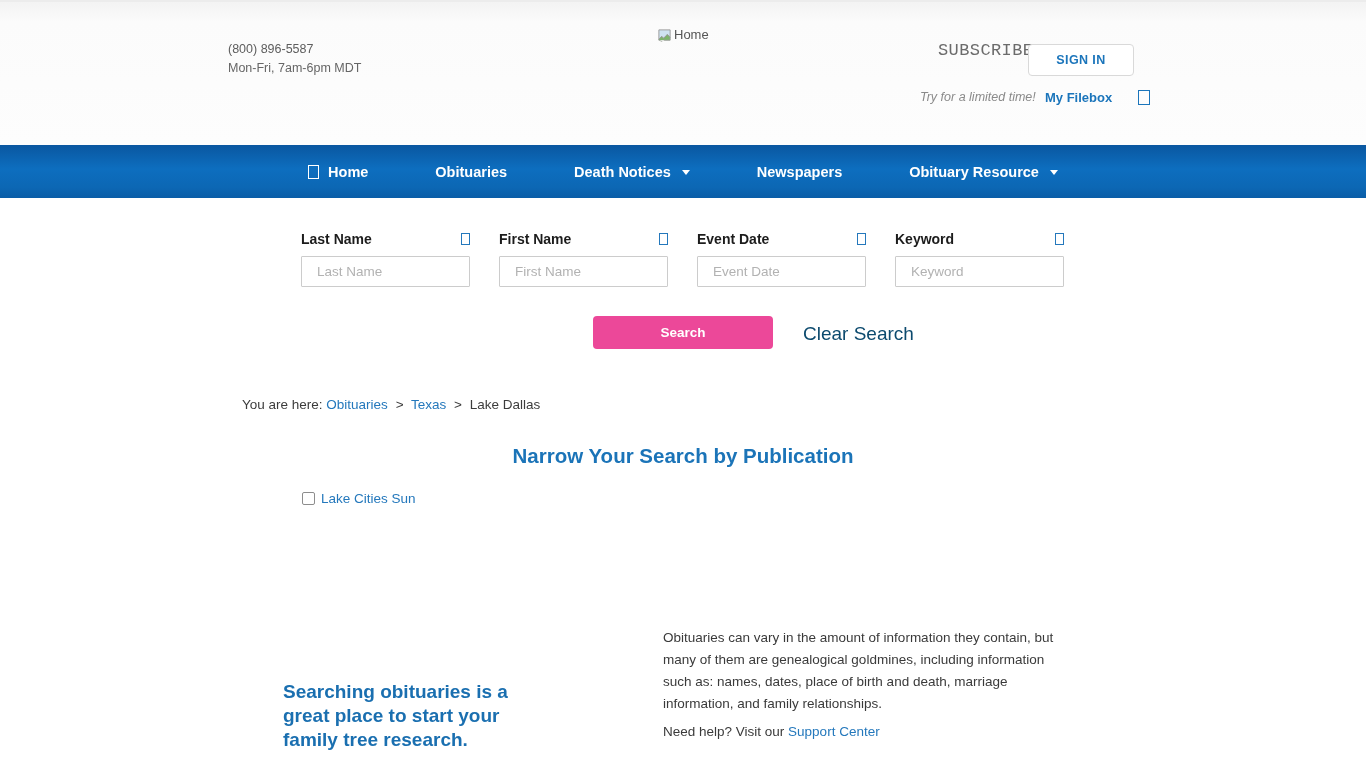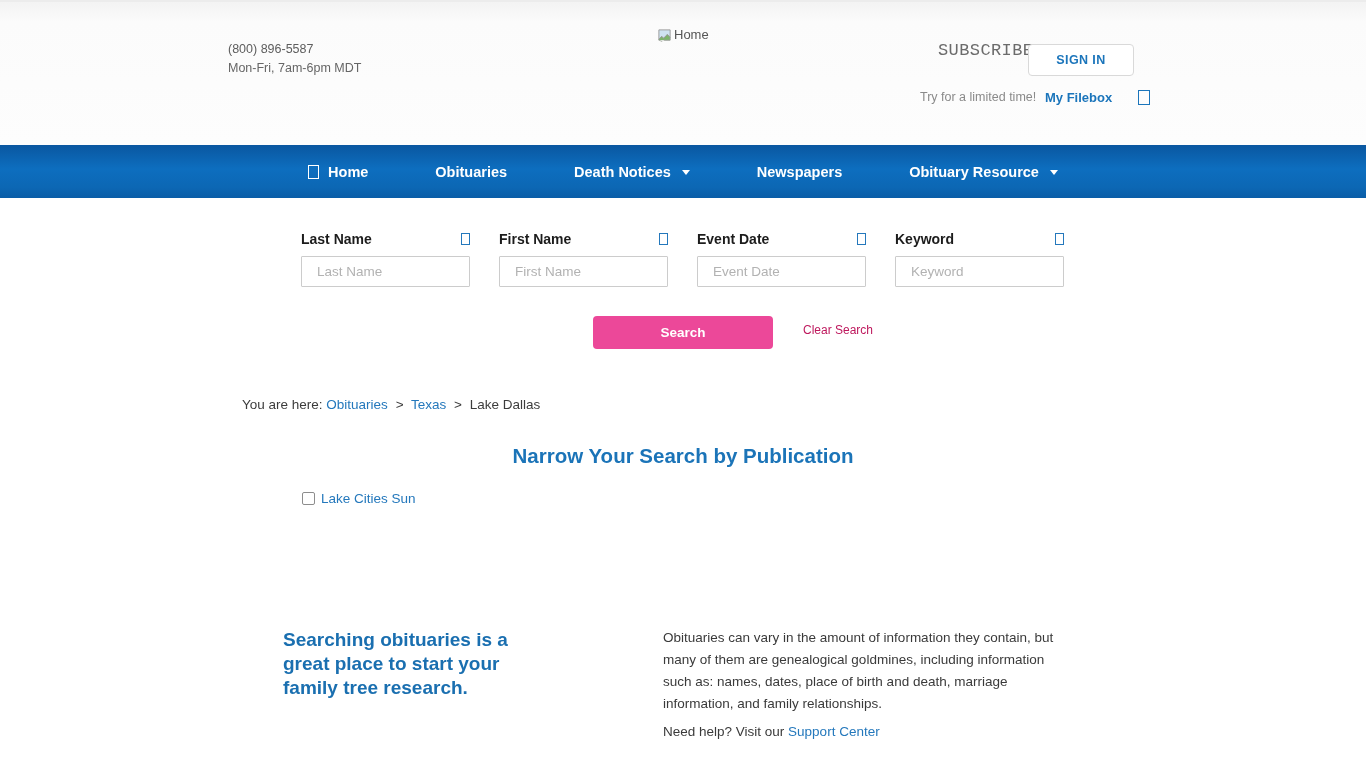--- a/index.html
+++ b/index.html
@@ -21,21 +21,21 @@
   .contact .phone { color:#5d5d5d; }
   .logo { position:absolute; left:657px; top:25px; display:flex; align-items:flex-start; gap:2px; color:#555; font-size:13px; }
   .logo svg { display:block; margin-top:1px; }
   .subscribe { position:absolute; left:938px; top:39px; font-size:17px; color:#6b6b6b; letter-spacing:.4px;font-family:Liberation Mono, monospace; }
   .signin-btn {
     position:absolute; left:1028px; top:42px; width:106px; height:32px;
     background:#fff; border:1px solid #d9d9d9; border-radius:4px;
     color:#1b75bb; font-weight:bold; font-size:12.5px; letter-spacing:.4px;
     display:flex; align-items:center; justify-content:center; cursor:pointer;
   }
-  .promo { position:absolute; left:920px; top:88px; font-size:12.5px; color:#8a8a8a; }
+  .promo { position:absolute; left:920px; top:88px; font-size:12.5px; font-style:italic; color:#8a8a8a; }
   .filebox { position:absolute; left:1045px; top:88px; font-size:13px; font-weight:bold; color:#1b75bb; display:flex; align-items:center; gap:26px; text-decoration:none; }
   .tofu { display:inline-block; border:1px solid currentColor; }
   .tofu.filebox-glyph { width:12px; height:15px; }
 
   
   .navbar {
     position:absolute; left:0; top:145px; width:1366px; height:53px;
     background:linear-gradient(#0a57a0 0%, #0d6ebf 45%, #0c67b4 80%, #0a5da7 100%);
     display:flex; align-items:center; justify-content:center; gap:67px;
   }
@@ -57,35 +57,35 @@
   .field input {
     width:169px; height:31px; border:1px solid #ccc; border-radius:1px;
     font-family:inherit; font-size:13.5px; color:#444; padding:0 0 0 15px; outline:none; background:#fff;
   }
   .field input::placeholder { color:#b2b2b2; opacity:1; }
   .search-btn {
     position:absolute; left:292px; top:85px; width:180px; height:33px;
     background:#ec4899; border:none; border-radius:4px;
     color:#fff; font-family:inherit; font-weight:bold; font-size:13.5px; cursor:pointer;
   }
-  .clear-link { position:absolute; left:502px; top:92px; font-size:12px; color:#be185d; text-decoration:none; cursor:pointer; }
+  .clear-link { position:absolute; left:502px; top:92px; font-size:19px; color:#0c4a6e; text-decoration:none; cursor:pointer; }
 
   
   .breadcrumb { position:absolute; left:242px; top:397px; font-size:13.5px; color:#3c3c3c; }
   .breadcrumb a { color:#2478bc; text-decoration:none; cursor:pointer; }
   .breadcrumb .sep { margin:0 4px; }
 
   
   .pub-title { position:absolute; left:0; top:444px; width:1366px; text-align:center; font-size:20.5px; font-weight:bold; color:#1b74b8; }
   .pub-item { position:absolute; left:302px; top:491px; display:flex; align-items:center; gap:6px; }
   .checkbox { width:13px; height:13px; border:1px solid #8d8d8d; border-radius:2px; background:#fff; cursor:pointer; flex:none; }
   .pub-link { font-size:13.5px; color:#2478bc; text-decoration:none; cursor:pointer; }
 
   
-  .info-headline { position:absolute; left:283px; top:628px; width:250px; font-size:19px; font-weight:bold; color:#1a6fb0; line-height:24px; }
+  .info-headline { position:absolute; left:283px; top:680px; width:250px; font-size:19px; font-weight:bold; color:#1a6fb0; line-height:24px; }
   .info-body { position:absolute; left:663px; top:627px; width:410px; font-size:13.5px; color:#3a3a3a; line-height:22px; }
   .info-help { position:absolute; left:663px; top:724px; font-size:13.5px; color:#3a3a3a; }
   .info-help a { color:#2478bc; text-decoration:none; cursor:pointer; }
 </style>
 </head>
 <body>
 
 <div class="canvas">
 
   <div class="header">

